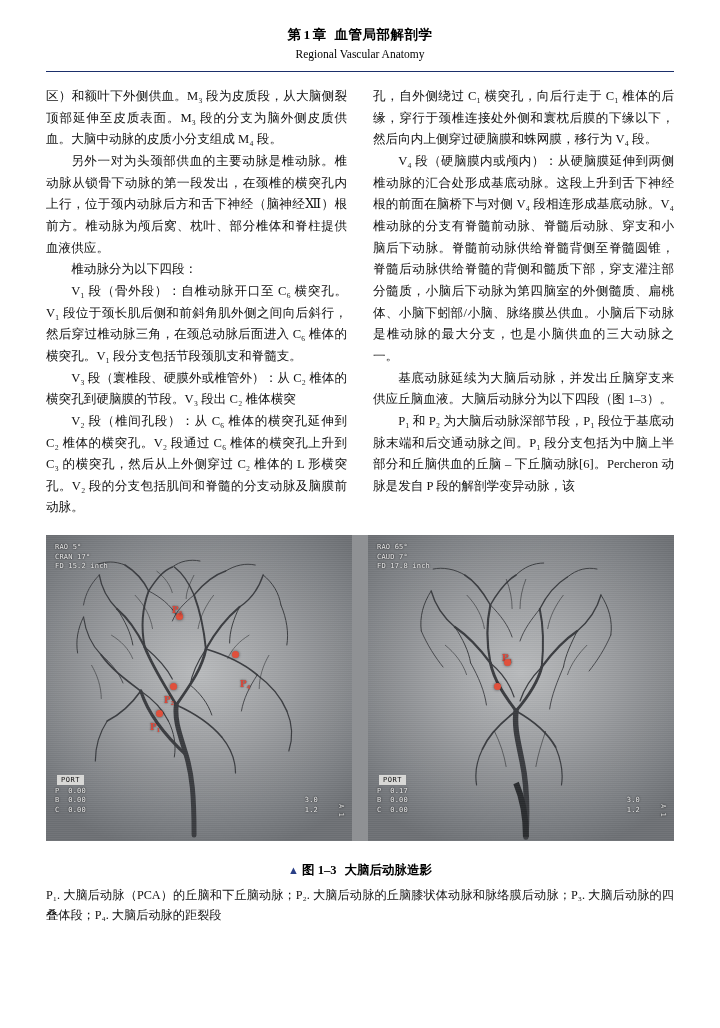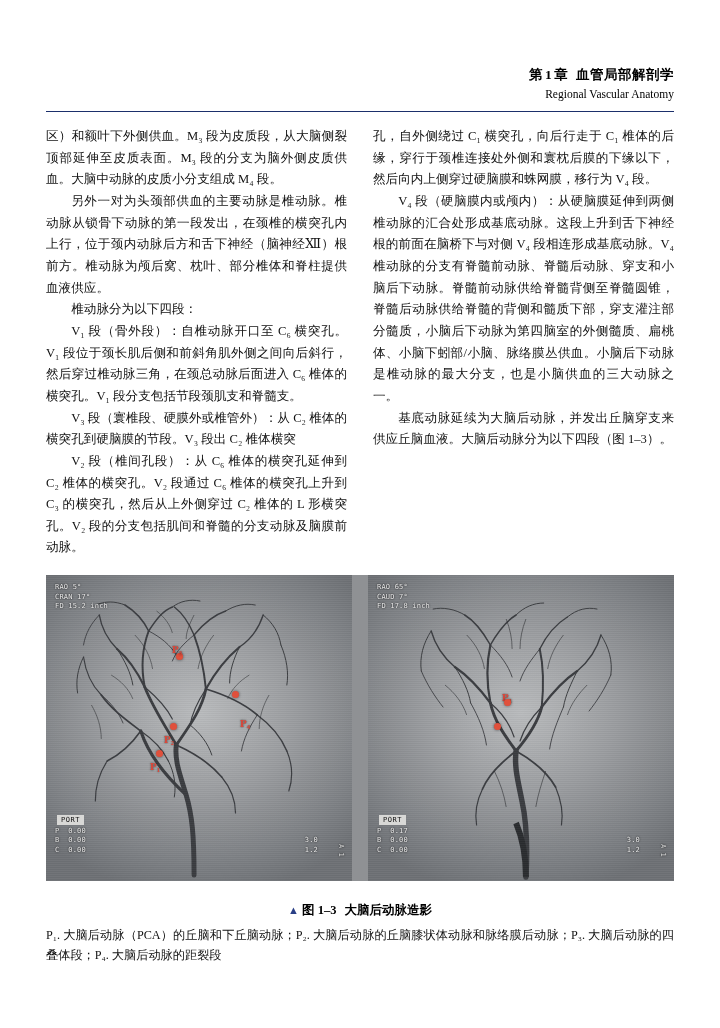--- a/index.html
+++ b/index.html
@@ -17,23 +17,22 @@
   }
   .page {
     width: 720px;
     height: 1028px;
     box-sizing: border-box;
     padding: 26px 46px 20px 46px;
     position: relative;
   }
   
   .header {
-    text-align: right;
+    text-align: center;
     padding-bottom: 6px;
-    margin-top: 40px;
   }
   .header .chap {
     font-size: 13.5px;
     font-weight: bold;
     letter-spacing: 0.5px;
     color: #000;
   }
   .header .chap .num {
     margin: 0 2px;
   }
@@ -197,20 +196,21 @@
       <p class="indent">椎动脉分为以下四段：</p>
       <p class="indent">V₁ 段（骨外段）：自椎动脉开口至 C₆ 横突孔。V₁ 段位于颈长肌后侧和前斜角肌外侧之间向后斜行，然后穿过椎动脉三角，在颈总动脉后面进入 C₆ 椎体的横突孔。V₁ 段分支包括节段颈肌支和脊髓支。</p>
       <p class="indent">V₃ 段（寰椎段、硬膜外或椎管外）：从 C₂ 椎体的横突孔到硬脑膜的节段。V₃ 段出 C₂ 椎体横突</p>
       <p class="indent">V₂ 段（椎间孔段）：从 C₆ 椎体的横突孔延伸到 C₂ 椎体的横突孔。V₂ 段通过 C₆ 椎体的横突孔上升到 C₃ 的横突孔，然后从上外侧穿过 C₂ 椎体的 L 形横突孔。V₂ 段的分支包括肌间和脊髓的分支动脉及脑膜前动脉。</p>
     </div>
 
     <div class="col">
       <p>孔，自外侧绕过 C₁ 横突孔，向后行走于 C₁ 椎体的后缘，穿行于颈椎连接处外侧和寰枕后膜的下缘以下，然后向内上侧穿过硬脑膜和蛛网膜，移行为 V₄ 段。</p>
       <p class="indent">V₄ 段（硬脑膜内或颅内）：从硬脑膜延伸到两侧椎动脉的汇合处形成基底动脉。这段上升到舌下神经根的前面在脑桥下与对侧 V₄ 段相连形成基底动脉。V₄ 椎动脉的分支有脊髓前动脉、脊髓后动脉、穿支和小脑后下动脉。脊髓前动脉供给脊髓背侧至脊髓圆锥，脊髓后动脉供给脊髓的背侧和髓质下部，穿支灌注部分髓质，小脑后下动脉为第四脑室的外侧髓质、扁桃体、小脑下蚓部/小脑、脉络膜丛供血。小脑后下动脉是椎动脉的最大分支，也是小脑供血的三大动脉之一。</p>
       <p class="indent">基底动脉延续为大脑后动脉，并发出丘脑穿支来供应丘脑血液。大脑后动脉分为以下四段（图 1–3）。</p>
+      <p class="indent">P₁ 和 P₂ 为大脑后动脉深部节段，P₁ 段位于基底动脉末端和后交通动脉之间。P₁ 段分支包括为中脑上半部分和丘脑供血的丘脑 – 下丘脑动脉[6]。Percheron 动脉是发自 P 段的解剖学变异动脉，该</p>
     </div>
 
   </div>
 
   <div class="figure">
 
     <div class="angio">
       <svg viewBox="0 0 310 306" preserveAspectRatio="none">
         <g stroke="#3a3c40" fill="none" stroke-linecap="round">
           <path d="M150 300 C150 260 148 240 142 220 C136 200 130 186 132 170" stroke-width="5"></path>

